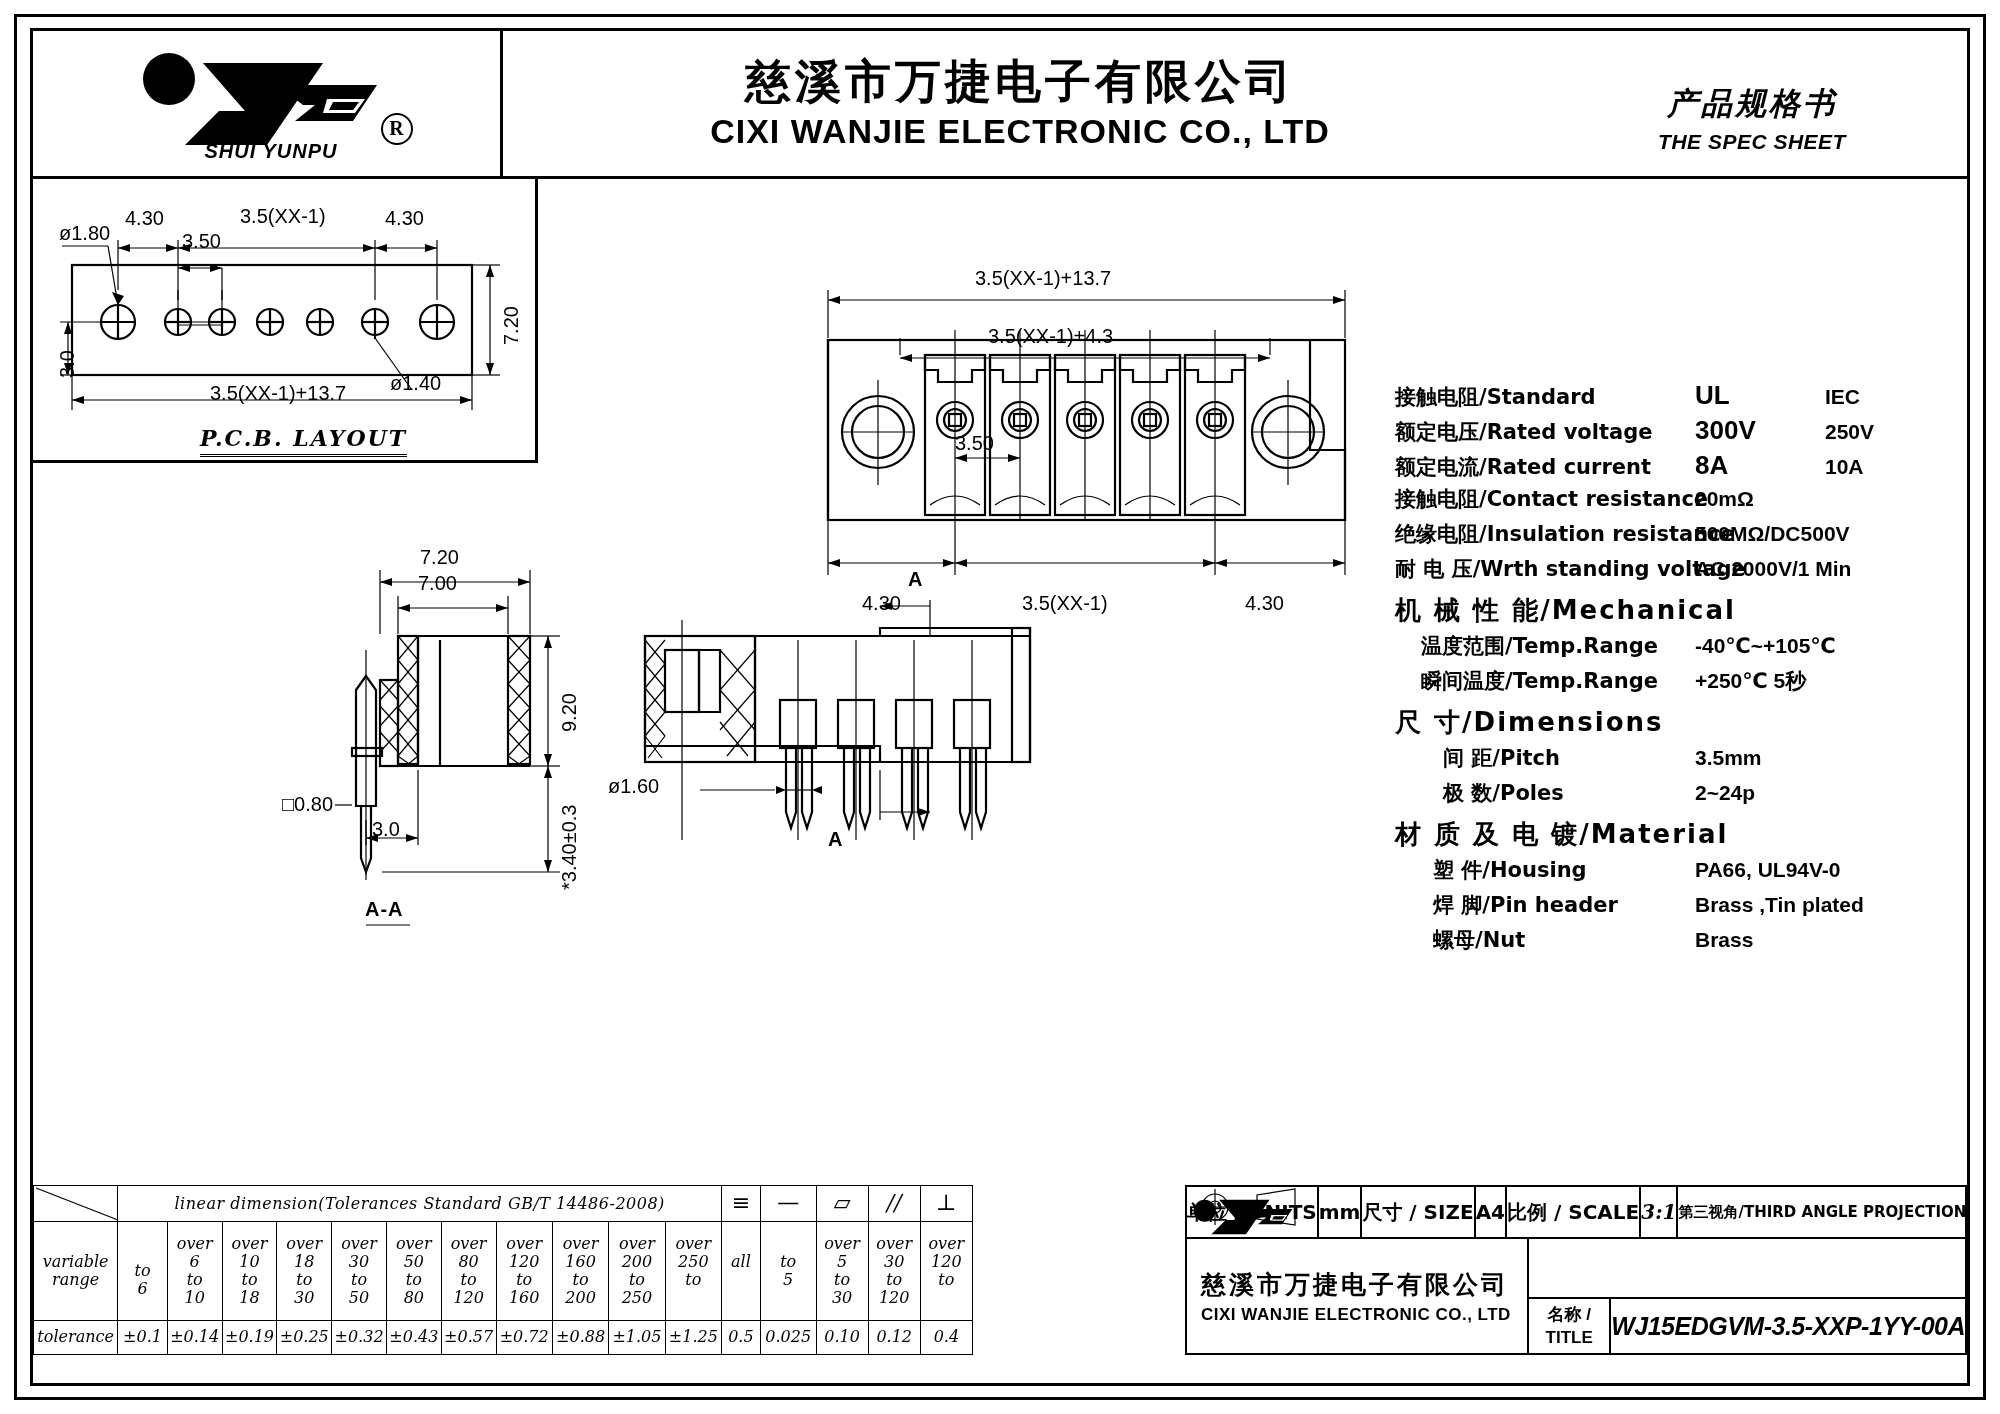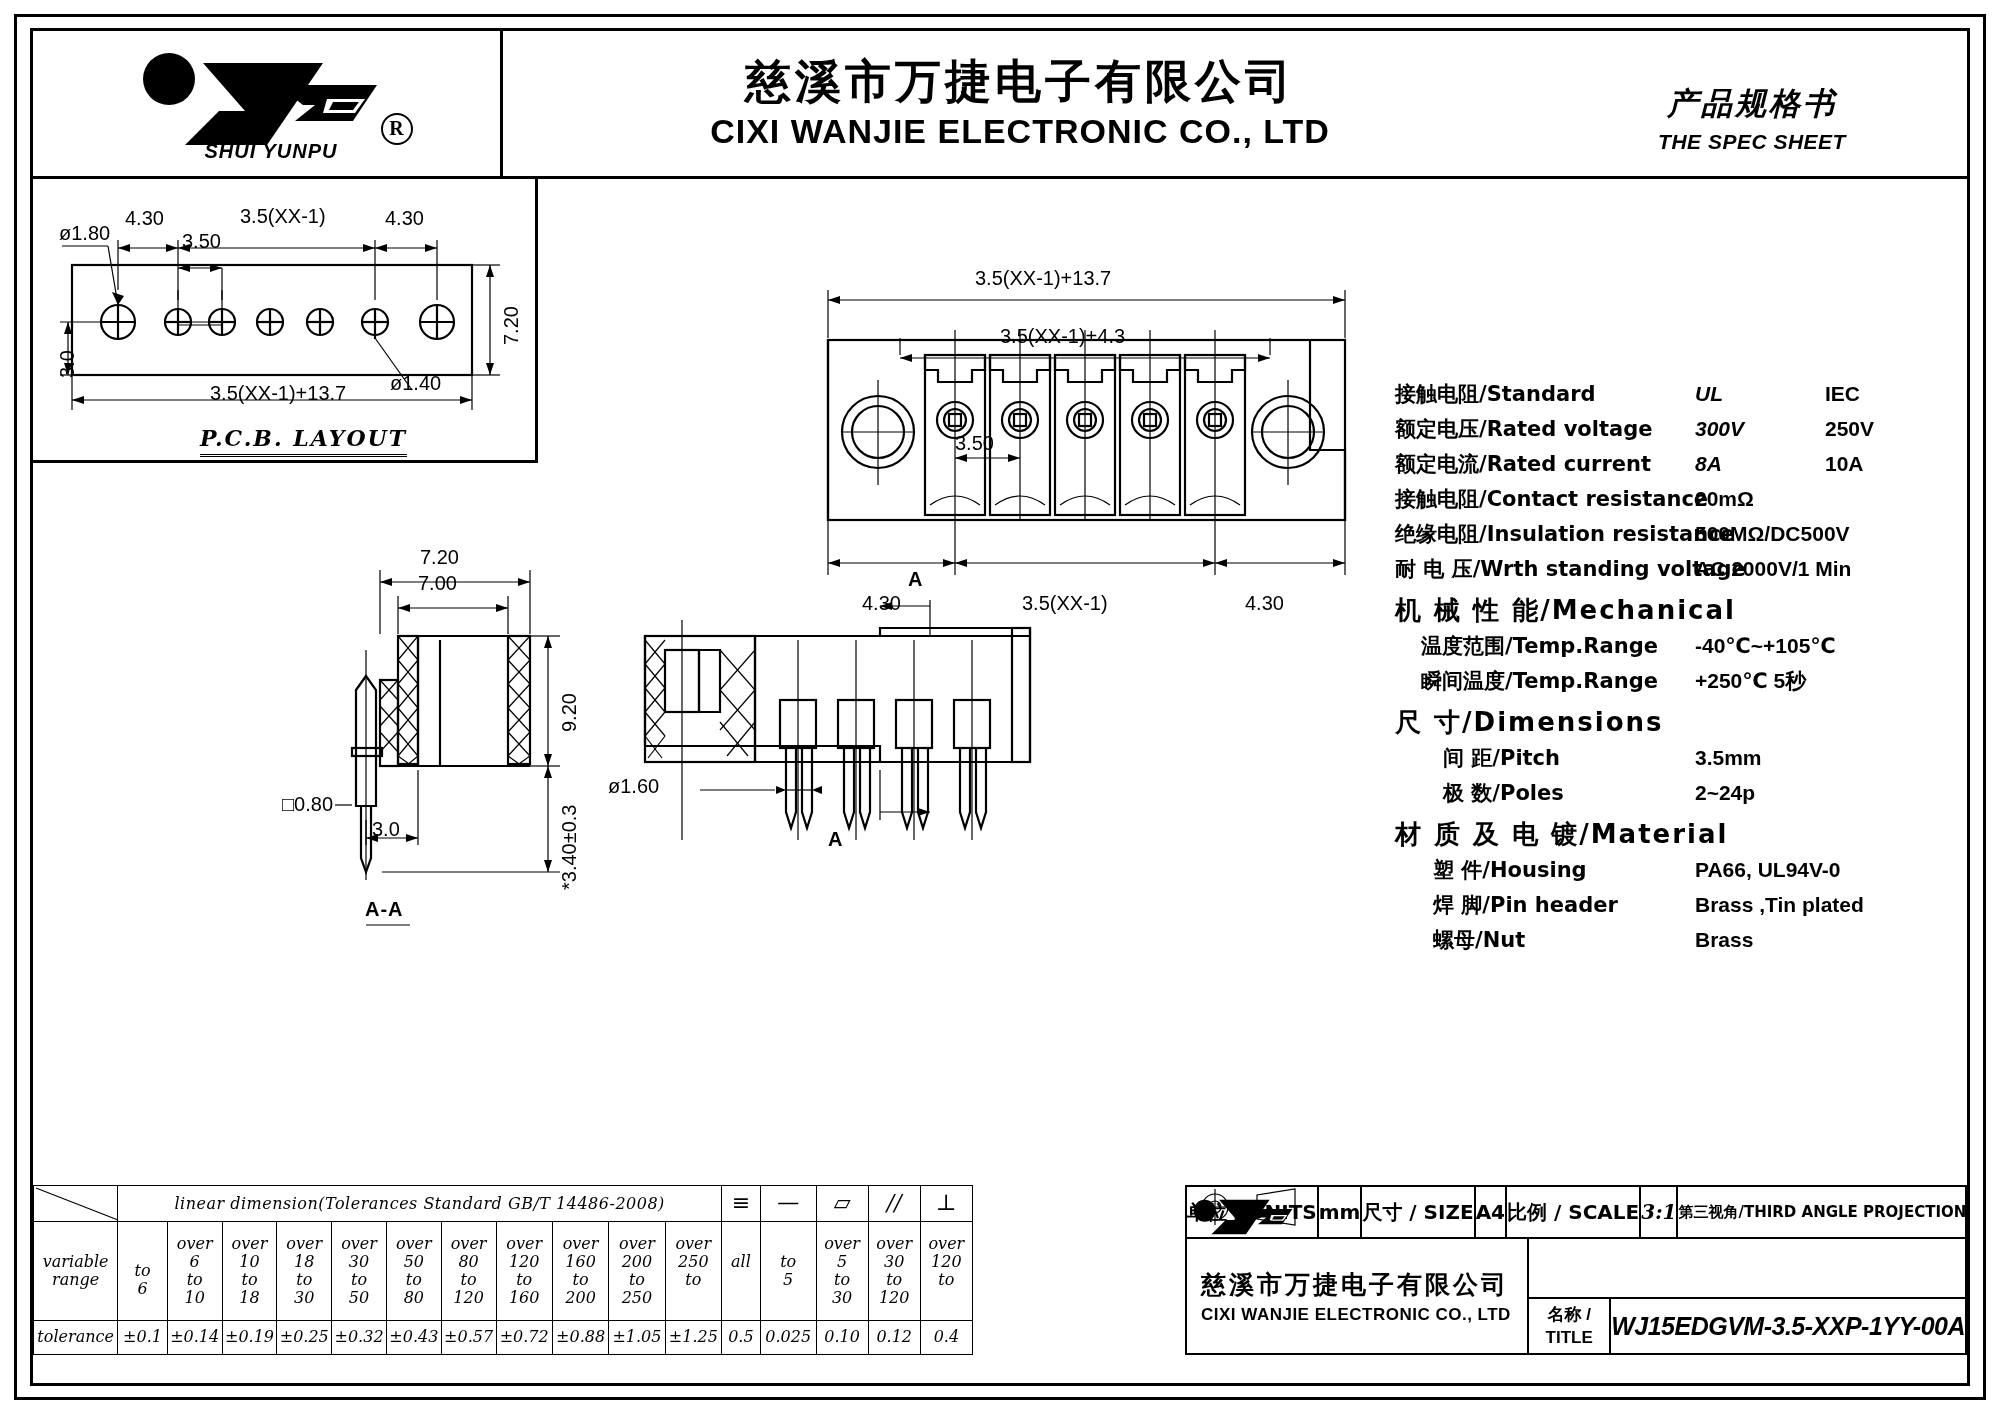--- a/index.html
+++ b/index.html
@@ -91,21 +91,21 @@
   
   .spec-list {
     position:absolute; left:1395px; top:380px; width:560px;
   }
   .spec-row { display:flex; align-items:baseline; margin-bottom:5px; height:30px;}
   .spec-label {
     width:300px; font-size:21px; font-weight:700;
     font-family:"DejaVu Sans","Liberation Sans",sans-serif;
     white-space:nowrap;
   }
-  .spec-v1 { width:130px; font-size:21px; font-weight:700;font-style:italic; }
+  .spec-v1 { width:130px; font-size:26px; font-weight:700; }
   .spec-v2 { font-size:21px; font-weight:700; }
   .spec-head {
     font-size:26px; font-weight:700; letter-spacing:2px; margin:8px 0 4px 0;
     font-family:"DejaVu Sans","Liberation Sans",sans-serif;
   }
   .spec-indent { padding-left:26px; }
   .wide-val { font-size:21px; font-weight:700; white-space:nowrap; }
   
   .tol-table {
     position:absolute; left:33px; top:1185px; width:940px; height:170px;
@@ -383,21 +383,21 @@
         <polygon points="1020,458 1008,454 1008,462"></polygon>
       <polygon points="828,563 840,559 840,567"></polygon>
         <polygon points="955,563 943,559 943,567"></polygon>
       <polygon points="955,563 967,559 967,567"></polygon>
         <polygon points="1215,563 1203,559 1203,567"></polygon>
       <polygon points="1215,563 1227,559 1227,567"></polygon>
         <polygon points="1345,563 1333,559 1333,567"></polygon>
     </g>
   </svg>
   <div class="dim" style="left:975px; top:267px;">3.5(XX-1)+13.7</div>
-  <div class="dim" style="left:988px; top:325px;margin-left:12px;">3.5(XX-1)+4.3</div>
+  <div class="dim" style="left:988px; top:325px;">3.5(XX-1)+4.3</div>
   <div class="dim" style="left:955px; top:432px;">3.50</div>
   <div class="dim" style="left:862px; top:592px;">4.30</div>
   <div class="dim" style="left:1022px; top:592px;">3.5(XX-1)</div>
   <div class="dim" style="left:1245px; top:592px;">4.30</div>
 
   <svg width="2000" height="1414">
 
     <g class="thick">
       <rect x="398" y="636" width="20" height="128"></rect>
       <rect x="508" y="636" width="22" height="128"></rect>

